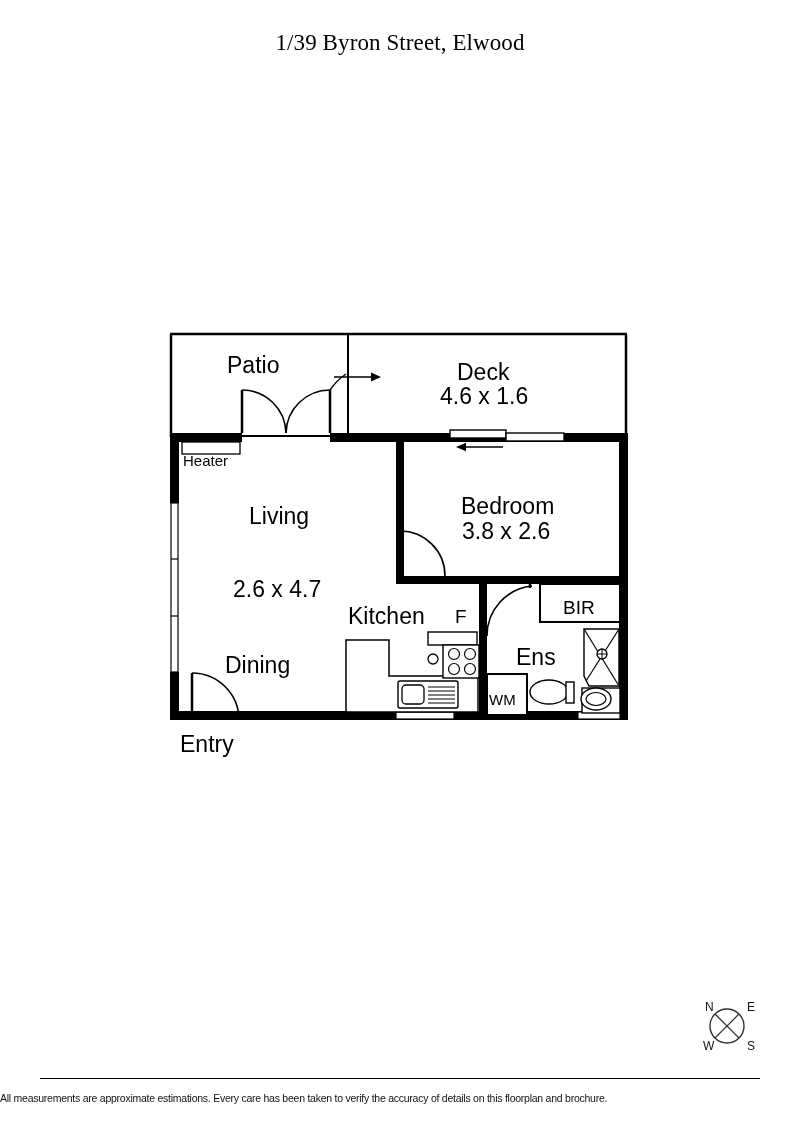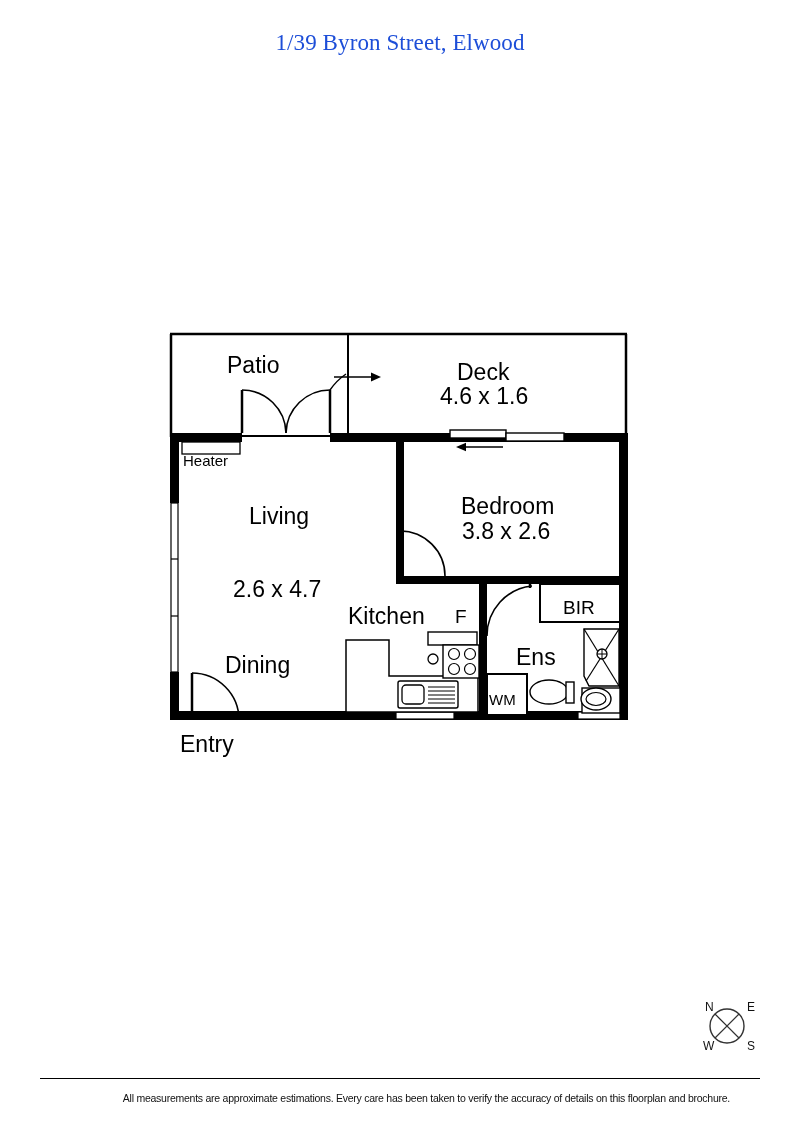--- a/index.html
+++ b/index.html
@@ -22,21 +22,21 @@
     background: #ffffff;
   }
   .title {
     position: absolute;
     left: 0;
     top: 30px;
     width: 800px;
     text-align: center;
     font-family: "Liberation Serif", serif;
     font-size: 23px;
-    color: #1d4ed8;
+    color: #000000;
     letter-spacing: 0.1px;
   }
   #plan-area {
     position: absolute;
     left: 0;
     top: 0;
     width: 800px;
     height: 1132px;
   }
   .footer-rule {
@@ -45,21 +45,21 @@
     top: 1078px;
     width: 720px;
     height: 1px;
     background: #000000;
   }
   .footer-text {
     position: absolute;
     left: 0;
     top: 1092px;
     width: 730px;
-    text-align: right;
+    text-align: left;
     font-family: "Liberation Sans", sans-serif;
     font-size: 10.5px;
     color: #111111;
     letter-spacing: -0.25px;
   }
   svg text {
     font-family: "Liberation Sans", sans-serif;
     fill: #000000;
   }
   .rm-label { font-size: 23px; }

